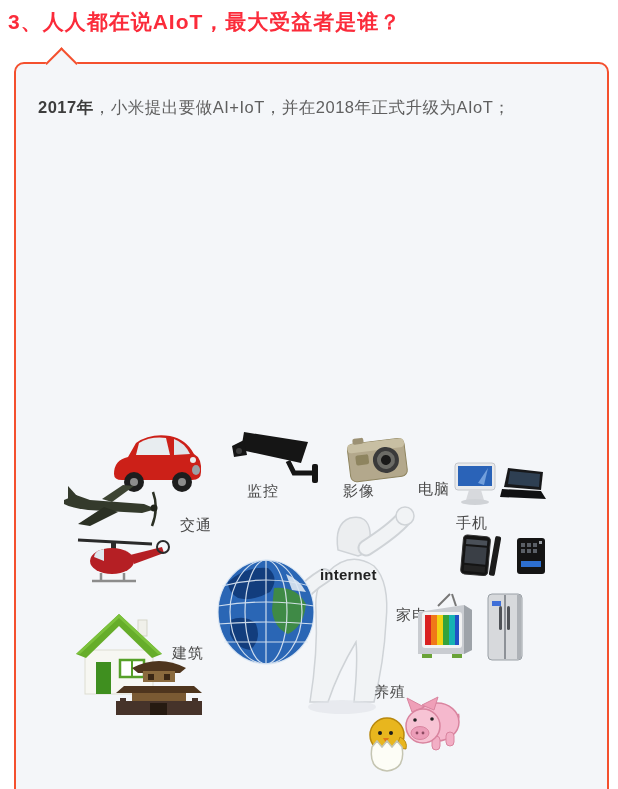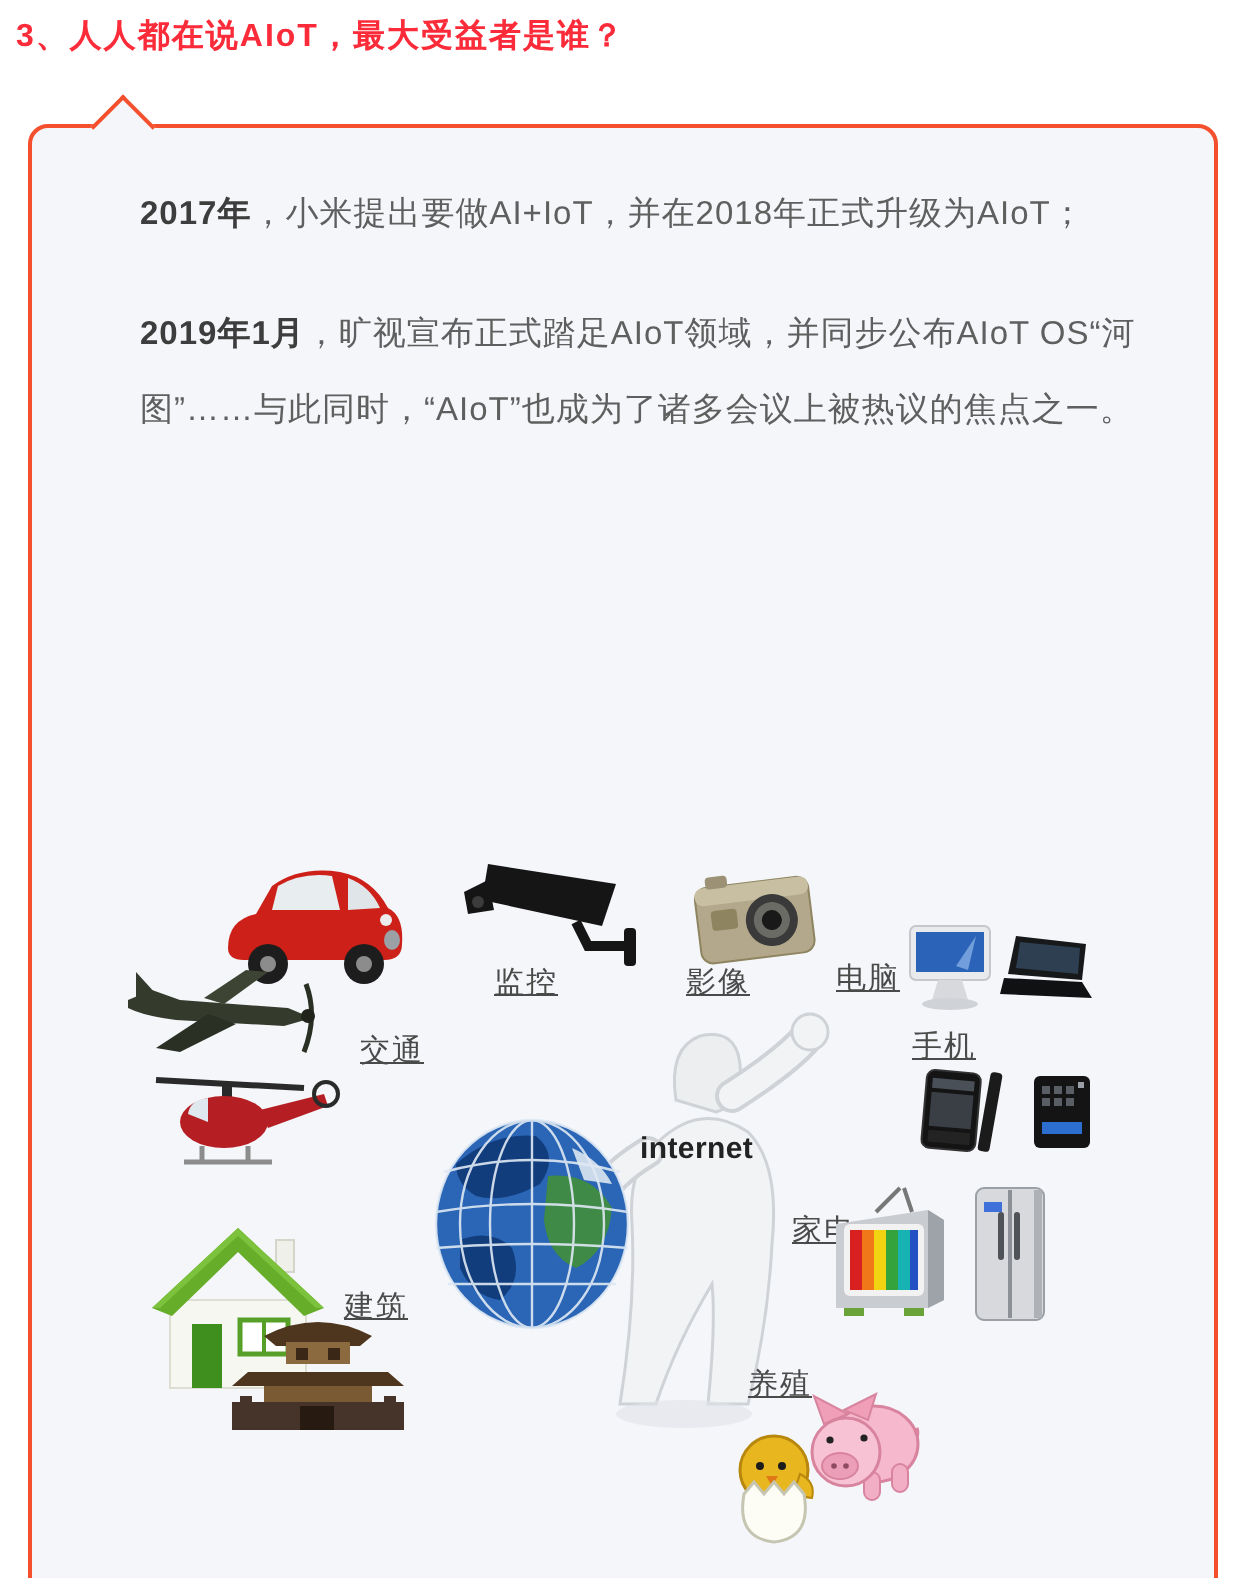--- a/index.html
+++ b/index.html
@@ -3,59 +3,58 @@
 <meta charset="utf-8">
 <style>
   html,body{margin:0;padding:0;}
   body{
     width:618px;height:789px;position:relative;overflow:hidden;
     background:#ffffff;
     font-family:"Liberation Sans","DejaVu Sans",sans-serif;
   }
   .page-title{
     position:absolute;left:8px;top:8px;
-    font-size:16px;font-weight:bold;color:#fb2b3a;letter-spacing:1px;
+    font-size:21px;font-weight:bold;color:#fb2b3a;letter-spacing:1px;
   }
   .bubble-box{
     position:absolute;left:14px;top:62px;width:595px;height:760px;
     box-sizing:border-box;background:#f4f6f9;
     border:2px solid #f4502e;border-radius:10px;
   }
   .bubble-arrow{
     position:absolute;top:-12px;left:34px;width:21px;height:21px;
     background:#f4f6f9;border-top:2px solid #f4502e;border-left:2px solid #f4502e;
     transform:rotate(45deg);
   }
-  .content{position:absolute;left:22px;right:20px;top:24px;margin-left:32px;}
+  .content{position:absolute;left:22px;right:20px;top:24px;}
   .content p{
     margin:0 0 22px 0;font-size:16.5px;line-height:38px;
     color:#5f5f5f;letter-spacing:.5px;
   }
   .content p b{color:#3d3d3d;}
   .illus{position:absolute;left:0;top:356px;width:591px;height:370px;}
   .it{position:absolute;}
   .lbl{
-    position:absolute;font-size:15px;color:#4a4a4a;letter-spacing:1px;white-space:nowrap;text-decoration:underline;
+    position:absolute;font-size:15px;color:#4a4a4a;letter-spacing:1px;white-space:nowrap;
   }
   .inet{
     position:absolute;font-size:15px;font-weight:bold;color:#222;letter-spacing:.2px;
   }
   svg{display:block;}
 </style>
 </head>
 <body>
 
 <div class="page-title">3、人人都在说AIoT，最大受益者是谁？</div>
 
 <div class="bubble-box">
   <div class="bubble-arrow"></div>
 
   <div class="content">
     <p><b>2017年</b><span>，小米提出要做AI+IoT，并在2018年正式升级为AIoT；</span></p>
-    <p><b>2019年1月</b><span>，旷视宣布正式踏足AIoT领域，并同步公布AIoT OS“河图”……与此同时，“AIoT”也成为了诸多会议上被热议的焦点之一。</span></p>
   </div>
 
   <div class="illus">
 
     <div class="it" style="left:282px;top:82px;">
       <svg width="118" height="215" viewBox="0 0 118 215">
         <path d="M40 48 Q36 22 52 16 Q70 12 72 30 Q74 50 60 54 Z" fill="#eceef0" stroke="#cfd3d7" stroke-width="1.5"></path>
         <path d="M68 46 Q96 28 106 16" stroke="#cfd3d7" stroke-width="17" fill="none" stroke-linecap="round"></path>
         <path d="M68 46 Q96 28 106 16" stroke="#f1f3f5" stroke-width="13" fill="none" stroke-linecap="round"></path>
         <circle cx="107" cy="14" r="9" fill="#f1f3f5" stroke="#cfd3d7" stroke-width="1.5"></circle>

